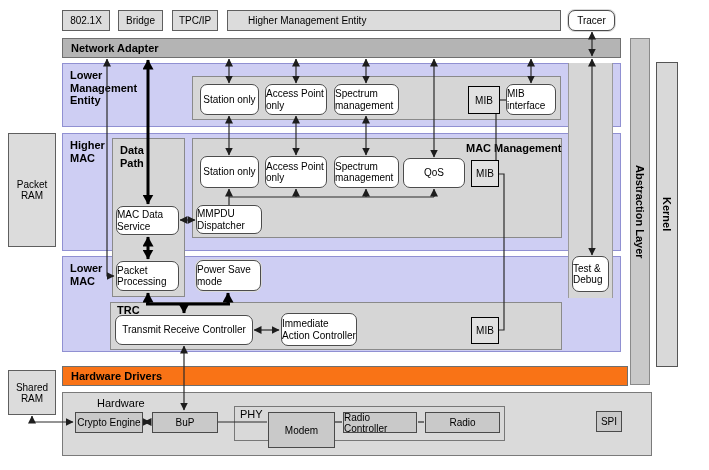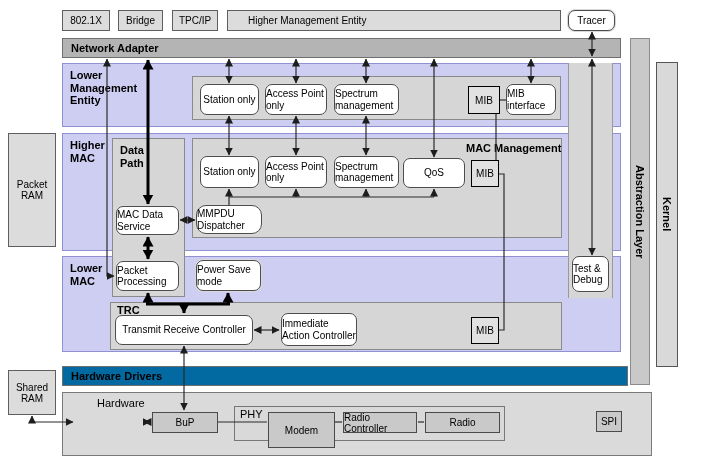--- a/index.html
+++ b/index.html
@@ -7,21 +7,21 @@
   .stage{position:relative;width:709px;height:470px;background:#ffffff;overflow:hidden;}
   .abs{position:absolute;box-sizing:border-box;}
   .chip{background:#dcdcdc;border:1px solid #5f5f5f;display:flex;align-items:center;justify-content:center;font-size:10px;text-align:center;line-height:1.1;}
   .chip.leftpad{justify-content:flex-start;padding-left:20px;text-align:left;}
   .rbox{background:#ffffff;border:1px solid #4c4c4c;border-radius:7px;display:flex;align-items:center;justify-content:center;font-size:10px;text-align:left;line-height:1.15;box-shadow:0 0 0 1px #d9d9d9;}
   .gcon{background:#d6d6d6;border:1px solid #8a8a8a;}
   .sect{background:#cecef3;border:1px solid #9090d2;}
   .mib{background:#e1e1e1;border:1px solid #000000;display:flex;align-items:center;justify-content:center;font-size:10px;}
   .hwchip{background:#c9c9c9;border:1px solid #4a4a4a;display:flex;align-items:center;justify-content:center;font-size:10px;}
   .navbar{background:#b4b4b4;border:1px solid #6f6f6f;display:flex;align-items:center;font-weight:bold;font-size:11px;padding-left:8px;}
-  .hdbar{background:#0369a1;border:1px solid #6f6f6f;display:flex;align-items:center;font-weight:bold;font-size:11px;padding-left:8px;}
+  .hdbar{background:#f97316;border:1px solid #6f6f6f;display:flex;align-items:center;font-weight:bold;font-size:11px;padding-left:8px;}
   .vbar{display:flex;align-items:center;justify-content:center;font-weight:bold;font-size:11px;}
   .vtext{writing-mode:vertical-rl;white-space:nowrap;}
   .slabel{font-weight:bold;font-size:11px;line-height:1.15;}
   .plain{font-size:11px;}
   svg.overlay{position:absolute;left:0;top:0;pointer-events:none;}
 </style>
 </head>
 <body>
 
 <div class="stage">
@@ -64,34 +64,35 @@
   <div class="abs gcon" style="left:112px;top:138px;width:73px;height:159px;"></div>
   <div class="abs slabel" style="left:120px;top:144px;width:40px;">Data Path</div>
   <div class="abs gcon" style="left:192px;top:138px;width:370px;height:100px;"></div>
   <div class="abs slabel" style="left:466px;top:142px;">MAC Management</div>
   <div class="abs rbox" style="left:200px;top:156px;width:59px;height:32px;">Station only</div>
   <div class="abs rbox" style="left:265px;top:156px;width:62px;height:32px;">Access Point only</div>
   <div class="abs rbox" style="left:334px;top:156px;width:65px;height:32px;">Spectrum management</div>
   <div class="abs rbox" style="left:403px;top:158px;width:62px;height:30px;">QoS</div>
   <div class="abs mib" style="left:471px;top:160px;width:28px;height:27px;">MIB</div>
   <div class="abs rbox" style="left:116px;top:206px;width:63px;height:29px;">MAC Data Service</div>
-  <div class="abs rbox" style="left:196px;top:205px;width:66px;height:29px;border-radius:10px;">MMPDU Dispatcher</div>
+  <div class="abs rbox" style="left:196px;top:205px;width:66px;height:29px;">MMPDU Dispatcher</div>
 
   <div class="abs rbox" style="left:116px;top:261px;width:63px;height:30px;">Packet Processing</div>
   <div class="abs rbox" style="left:196px;top:260px;width:65px;height:31px;">Power Save mode</div>
   <div class="abs gcon" style="left:110px;top:302px;width:452px;height:48px;"></div>
   <div class="abs slabel" style="left:117px;top:304px;">TRC</div>
   <div class="abs rbox" style="left:115px;top:315px;width:138px;height:30px;">Transmit Receive Controller</div>
   <div class="abs rbox" style="left:281px;top:313px;width:76px;height:33px;">Immediate Action Controller</div>
   <div class="abs mib" style="left:471px;top:317px;width:28px;height:27px;">MIB</div>
   <div class="abs rbox" style="left:572px;top:256px;width:37px;height:36px;">Test &amp; Debug</div>
 
   <div class="abs hdbar" style="left:62px;top:366px;width:566px;height:20px;">Hardware Drivers</div>
   <div class="abs" style="left:62px;top:392px;width:590px;height:64px;background:#dadada;border:1px solid #7a7a7a;"></div>
   <div class="abs plain" style="left:70px;top:397px;padding-left:27px;">Hardware</div>
+  <div class="abs hwchip" style="left:75px;top:412px;width:68px;height:21px;">Crypto Engine</div>
   <div class="abs hwchip" style="left:152px;top:412px;width:66px;height:21px;">BuP</div>
   <div class="abs" style="left:234px;top:406px;width:271px;height:35px;background:#d9d9d9;border:1px solid #777;"></div>
   <div class="abs plain" style="left:240px;top:408px;">PHY</div>
   <div class="abs hwchip" style="left:268px;top:412px;width:67px;height:36px;">Modem</div>
   <div class="abs hwchip" style="left:343px;top:412px;width:74px;height:21px;">Radio Controller</div>
   <div class="abs hwchip" style="left:425px;top:412px;width:75px;height:21px;">Radio</div>
   <div class="abs hwchip" style="left:596px;top:411px;width:26px;height:21px;">SPI</div>
 
   <svg class="overlay" width="709" height="470" viewBox="0 0 709 470">
     <defs>

